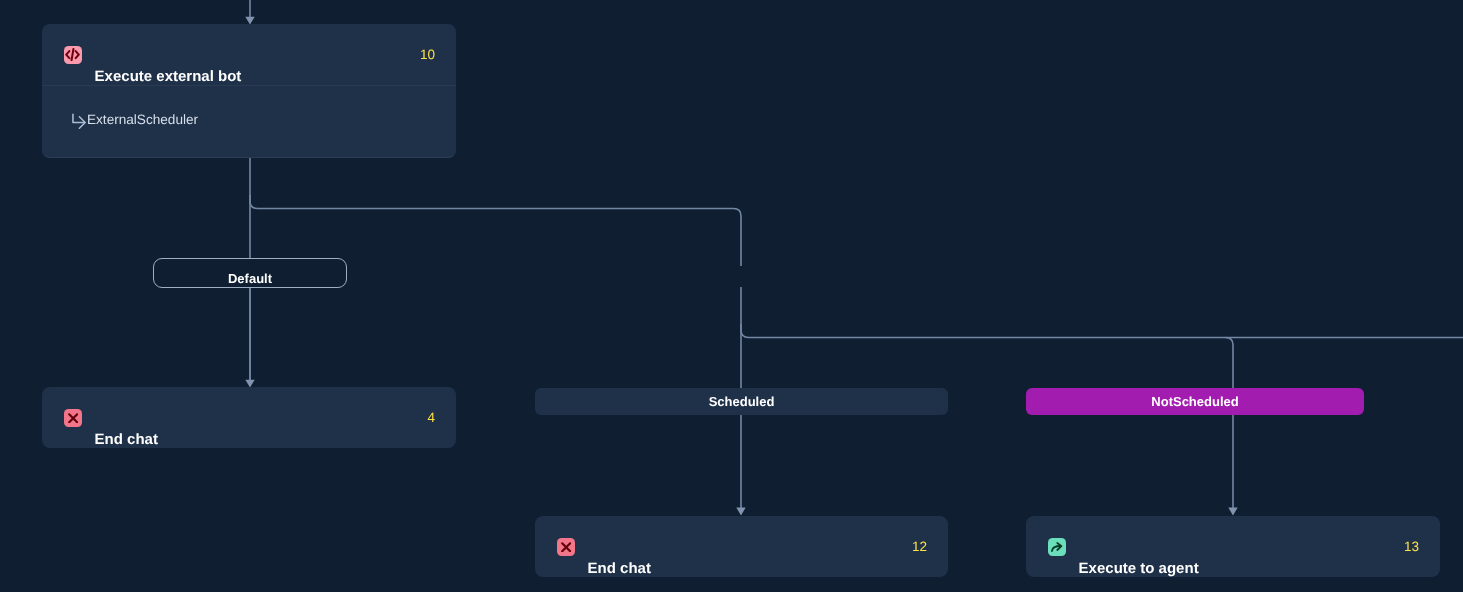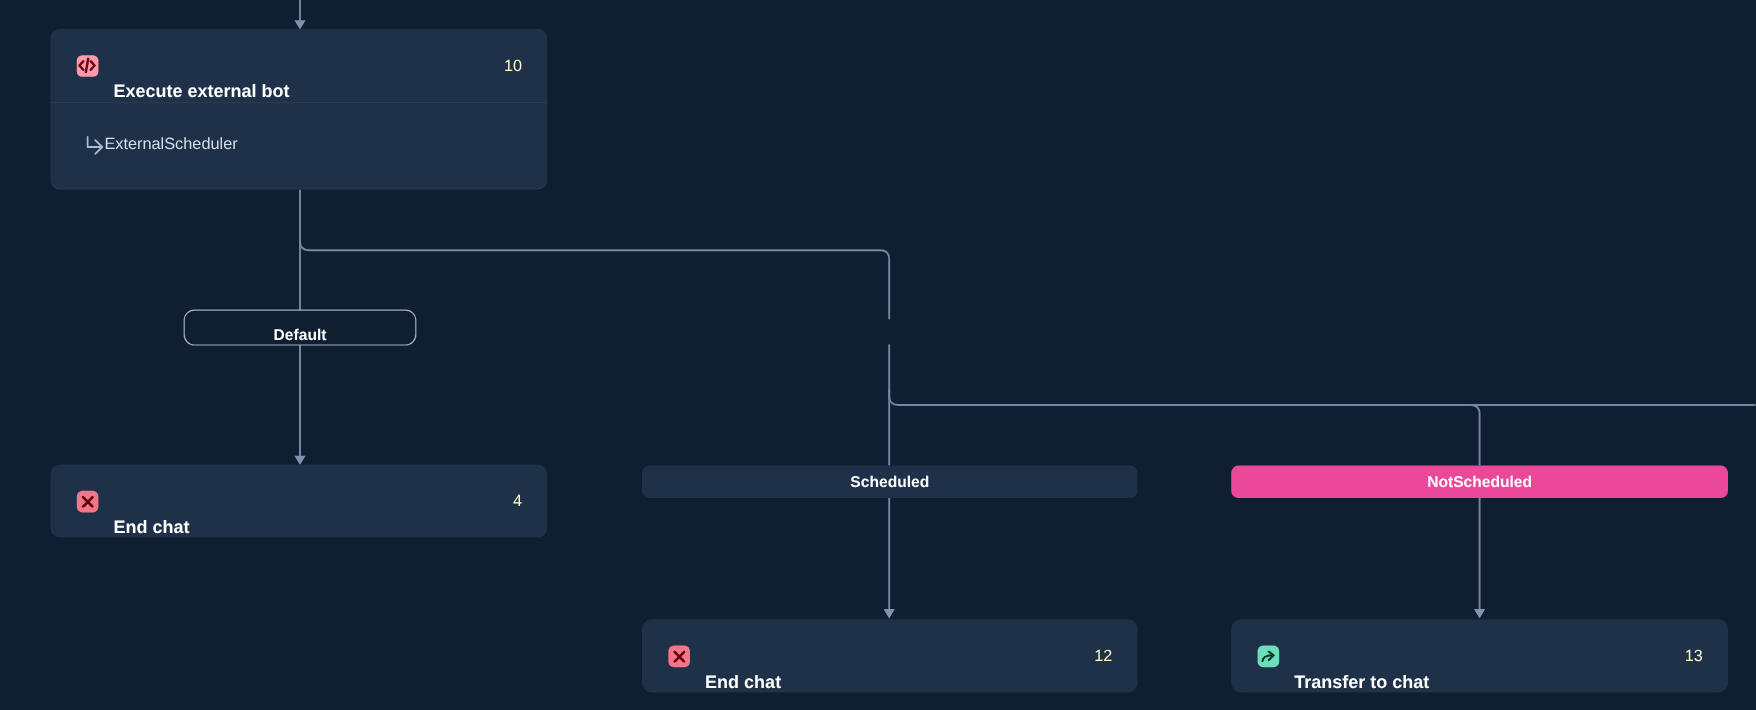--- a/index.html
+++ b/index.html
@@ -33,21 +33,21 @@
     flex:0 0 auto;
   }
   .node-title {
     margin-left:12.8px;
     font-size:15px; font-weight:bold; color:#ffffff;
     white-space:nowrap;
     margin-top:44px;
   }
   .node-num {
     margin-left:auto;
-    font-size:13.5px; color:#fef9c3; font-weight:normal;
+    font-size:13.5px; color:#fde047; font-weight:normal;
   }
   .node-divider { height:1px; background:#2a3a52; }
   .node-body { padding:0 21px 0 30px; height:72px; display:flex; align-items:center;
     border-bottom:1px solid #2c3c55; border-radius:0 0 8px 8px; }
   .node-body .body-row { position:relative; top:-2px; }
   .body-row .ba { position:relative; top:1px; }
   .body-row { display:flex; align-items:center; }
   .body-row .ba { width:15px;height:16px;flex:0 0 auto; display:block; }
   .body-row .bt { font-size:13.6px; color:#d7dfeb; white-space:nowrap;}
 
@@ -150,28 +150,28 @@
   </div>
 
   <div class="node" style="left: 1026px; top: 516px; width: 414px; background: rgb(31, 48, 73);">
     <div class="node-header">
       <span class="node-icon" style="border-radius: 4.5px; background: rgb(107, 222, 187);">
         <svg width="11.4" height="10.0" viewBox="0 0 11.4 10.0" fill="none" stroke-width="1.8" stroke-linecap="round" stroke-linejoin="round" stroke="#073b22">
           <path d="M1.0 9.0 C1.3 5.3 4.2 4.0 9.7 4.0"></path>
           <polyline points="6.3,1.0 10.4,4.1 6.3,8.0"></polyline>
         </svg>
       </span>
-      <span class="node-title">Transfer to chat</span>
+      <span class="node-title">Execute to agent</span>
       <span class="node-num">13</span>
     </div>
   </div>
 
   <div class="pill-outline" style="left: 153px; top: 258px; width: 194px; height: 30px; border-color: rgb(159, 175, 195); background: rgb(15, 30, 48);">
     <span>Default</span>
   </div>
   <div class="pill-filled" style="left: 535px; top: 388px; width: 413px; height: 27px; background: rgb(31, 48, 73);">
     <span>Scheduled</span>
   </div>
-  <div class="pill-filled" style="left: 1026px; top: 388px; width: 414px; height: 27px; background: #ec4899;">
+  <div class="pill-filled" style="left: 1026px; top: 388px; width: 338px; height: 27px; background: #a21caf;">
     <span>NotScheduled</span>
   </div>
 
 </div>
 
 </body></html>

